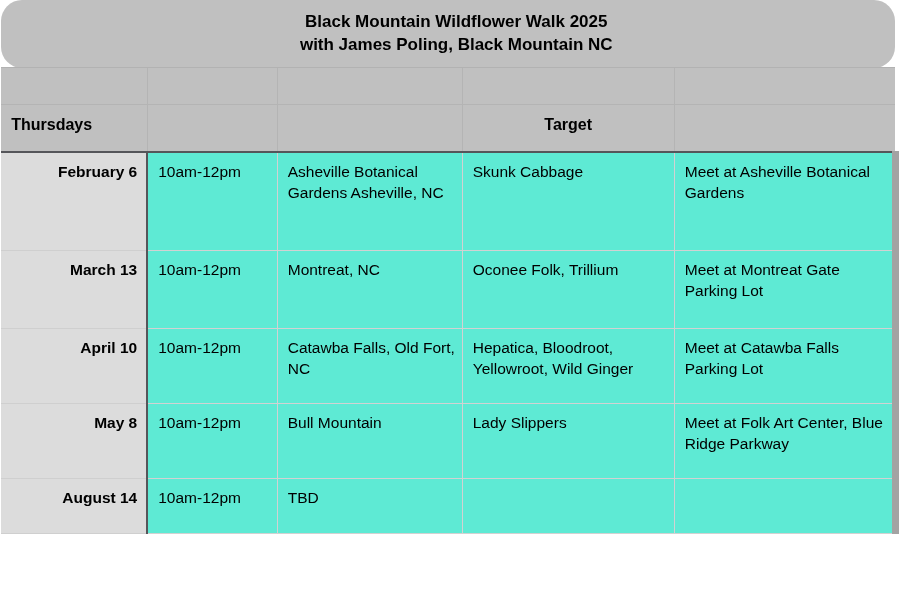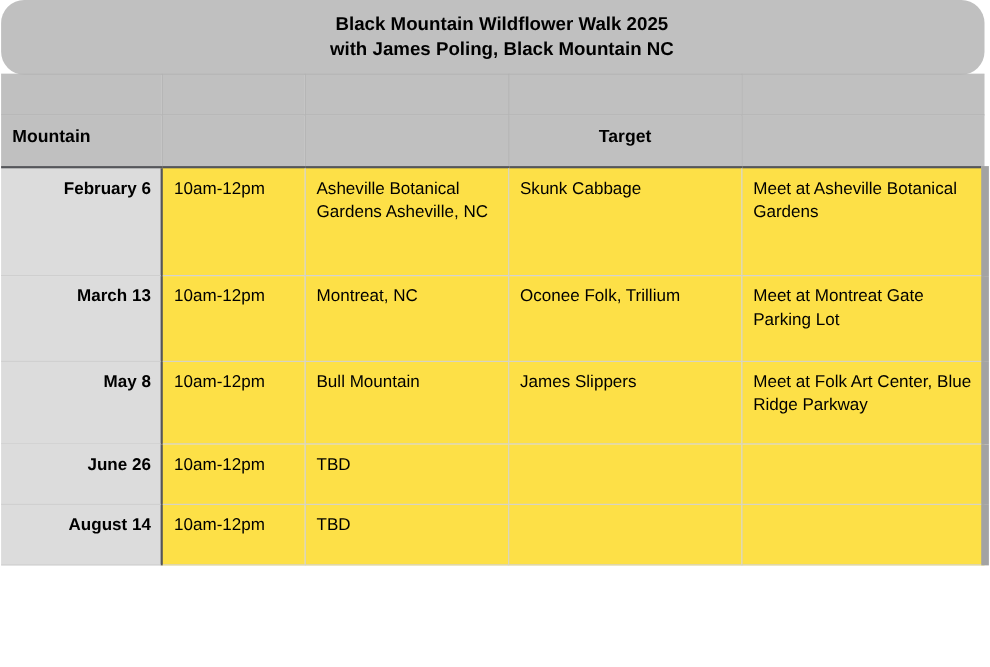--- a/index.html
+++ b/index.html
@@ -73,21 +73,21 @@
   
   .date-cell {
     background: #dcdcdc;
     font-weight: bold;
     text-align: right;
     padding: 8px 9px 8px 6px;
     border-right: 2px solid #55565a;
     border-bottom: 1px solid #cfcfcf;
   }
   .body-cell {
-    background: #fde047;
+    background: #5eead4;
     padding: 8px 5px 8px 10px;
     border-right: 1px solid #d2d2d2;
     border-bottom: 1px solid #d2d2d2;
   }
   .body-cell.last {
     border-right: 7px solid #a3a3a3;
   }
 
   tr.r-tall td { height: 81px; margin-top: 48px; }
   tr.r-mid  td { height: 61px; }
@@ -115,21 +115,21 @@
 
     <tr>
       <td class="hdr-blank"></td>
       <td class="hdr-blank"></td>
       <td class="hdr-blank"></td>
       <td class="hdr-blank"></td>
       <td class="hdr-blank last"></td>
     </tr>
 
     <tr class="hdr-row2">
-      <td class="hdr-thursdays">Mountain</td>
+      <td class="hdr-thursdays">Thursdays</td>
       <td></td>
       <td></td>
       <td class="hdr-target">Target</td>
       <td class="last"></td>
     </tr>
 
     <tr class="r-tall">
       <td class="date-cell">February 6</td>
       <td class="body-cell">10am-12pm</td>
       <td class="body-cell">Asheville Botanical Gardens Asheville, NC</td>
@@ -138,36 +138,36 @@
     </tr>
 
     <tr class="r-mid">
       <td class="date-cell">March 13</td>
       <td class="body-cell">10am-12pm</td>
       <td class="body-cell">Montreat, NC</td>
       <td class="body-cell">Oconee Folk, Trillium</td>
       <td class="body-cell last">Meet at Montreat Gate Parking Lot</td>
     </tr>
 
+    <tr class="r-mid2">
+      <td class="date-cell">April 10</td>
+      <td class="body-cell">10am-12pm</td>
+      <td class="body-cell">Catawba Falls, Old Fort, NC</td>
+      <td class="body-cell">Hepatica, Bloodroot, Yellowroot, Wild Ginger</td>
+      <td class="body-cell last">Meet at Catawba Falls Parking Lot</td>
+    </tr>
 
     <tr class="r-mid2">
       <td class="date-cell">May 8</td>
       <td class="body-cell">10am-12pm</td>
       <td class="body-cell">Bull Mountain</td>
-      <td class="body-cell">James Slippers</td>
+      <td class="body-cell">Lady Slippers</td>
       <td class="body-cell last">Meet at Folk Art Center, Blue Ridge Parkway</td>
     </tr>
 
-    <tr class="r-short">
-      <td class="date-cell">June 26</td>
-      <td class="body-cell">10am-12pm</td>
-      <td class="body-cell">TBD</td>
-      <td class="body-cell"></td>
-      <td class="body-cell last"></td>
-    </tr>
 
 
     <tr class="r-short">
       <td class="date-cell">August 14</td>
       <td class="body-cell">10am-12pm</td>
       <td class="body-cell">TBD</td>
       <td class="body-cell"></td>
       <td class="body-cell last"></td>
     </tr>
 

